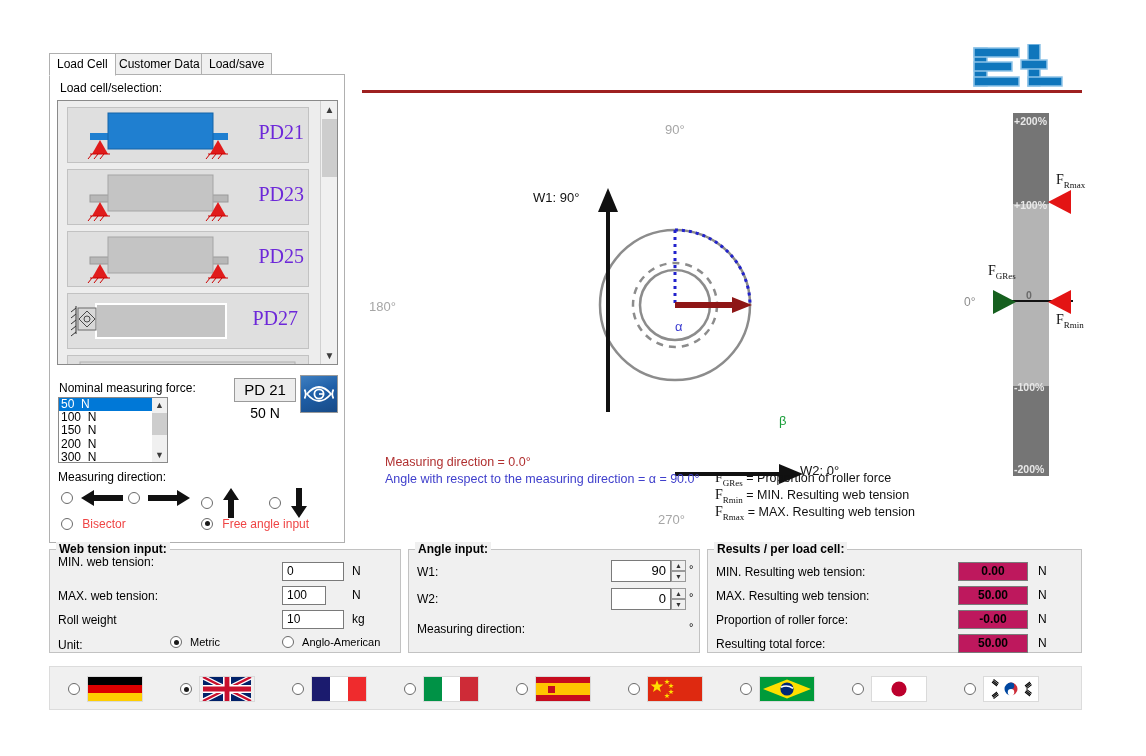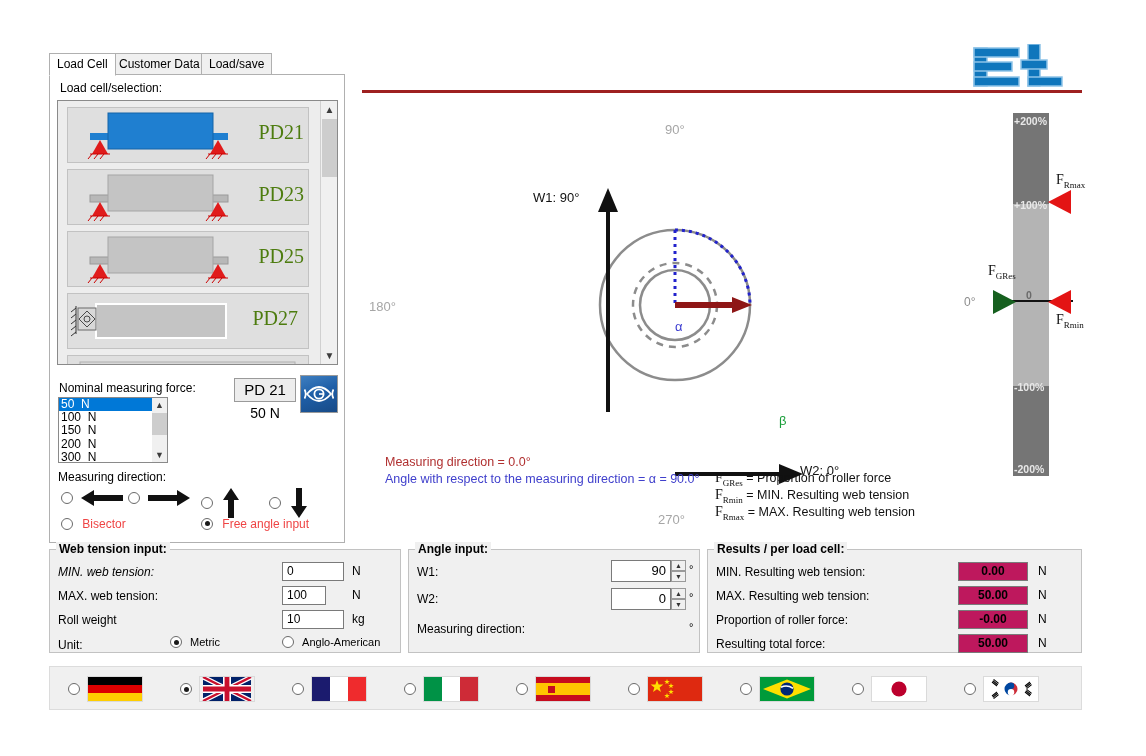--- a/index.html
+++ b/index.html
@@ -47,21 +47,21 @@
     position: absolute; left: 9px; width: 242px; height: 56px;
     background: #dfdfdf; border: 1px solid #c2c2c2; box-sizing: border-box;
   }
   #cellrow-0 { top: 6px; }
   #cellrow-1 { top: 68px; }
   #cellrow-2 { top: 130px; }
   #cellrow-3 { top: 192px; }
   #cellrow-4 { top: 254px; height: 56px; }
   .cell-name {
     position: absolute; right: 4px; top: 13px;
-    font-family: "Liberation Serif", serif; font-size: 20px; color: #4d7c0f;
+    font-family: "Liberation Serif", serif; font-size: 20px; color: #6d28d9;
   }
   #cellrow-3 .cell-name { right: 10px; }
   .cell-svg { position: absolute; left: 0; top: 0; }
 
   
   #list-scroll {
     position: absolute; right: 0px; top: 0px; width: 17px; height: 263px;
     background: #f0f0f0; border-left: 1px solid #d0d0d0; box-sizing: border-box;
   }
   .sb-btn {
@@ -205,21 +205,21 @@
   #grp-results { left: 707px; top: 549px; width: 375px; height: 104px; }
 
   .frow { position: absolute; left: 8px; font-size: 12px; color: #000; }
   .finput {
     position: absolute; height: 19px; background: #ffffff;
     border: 1px solid #7a7a7a; box-sizing: border-box;
     font-size: 12px; color: #000; line-height: 17px; padding: 0 4px;
   }
   .funit { position: absolute; font-size: 12px; color: #000; }
 
-  #web-r0 { top: 15px; font-style: italic; } #web-r1 { top: 39px; } #web-r2 { top: 63px; } #web-r3 { top: 88px; }
+  #web-r0 { top: 5px; } #web-r1 { top: 39px; } #web-r2 { top: 63px; } #web-r3 { top: 88px; }
   #web-i0 { left: 232px; top: 12px; width: 62px; }
   #web-i1 { left: 232px; top: 36px; width: 44px; }
   #web-i2 { left: 232px; top: 60px; width: 62px; }
   #web-u0 { left: 302px; top: 14px; }
   #web-u1 { left: 302px; top: 38px; }
   #web-u2 { left: 302px; top: 62px; }
   #unit-metric { position: absolute; left: 120px; top: 85px; font-size: 11px; }
   #unit-anglo  { position: absolute; left: 232px; top: 85px; font-size: 11px; }
   #unit-metric .lbl, #unit-anglo .lbl { margin-left: 5px; vertical-align: middle; }
 

